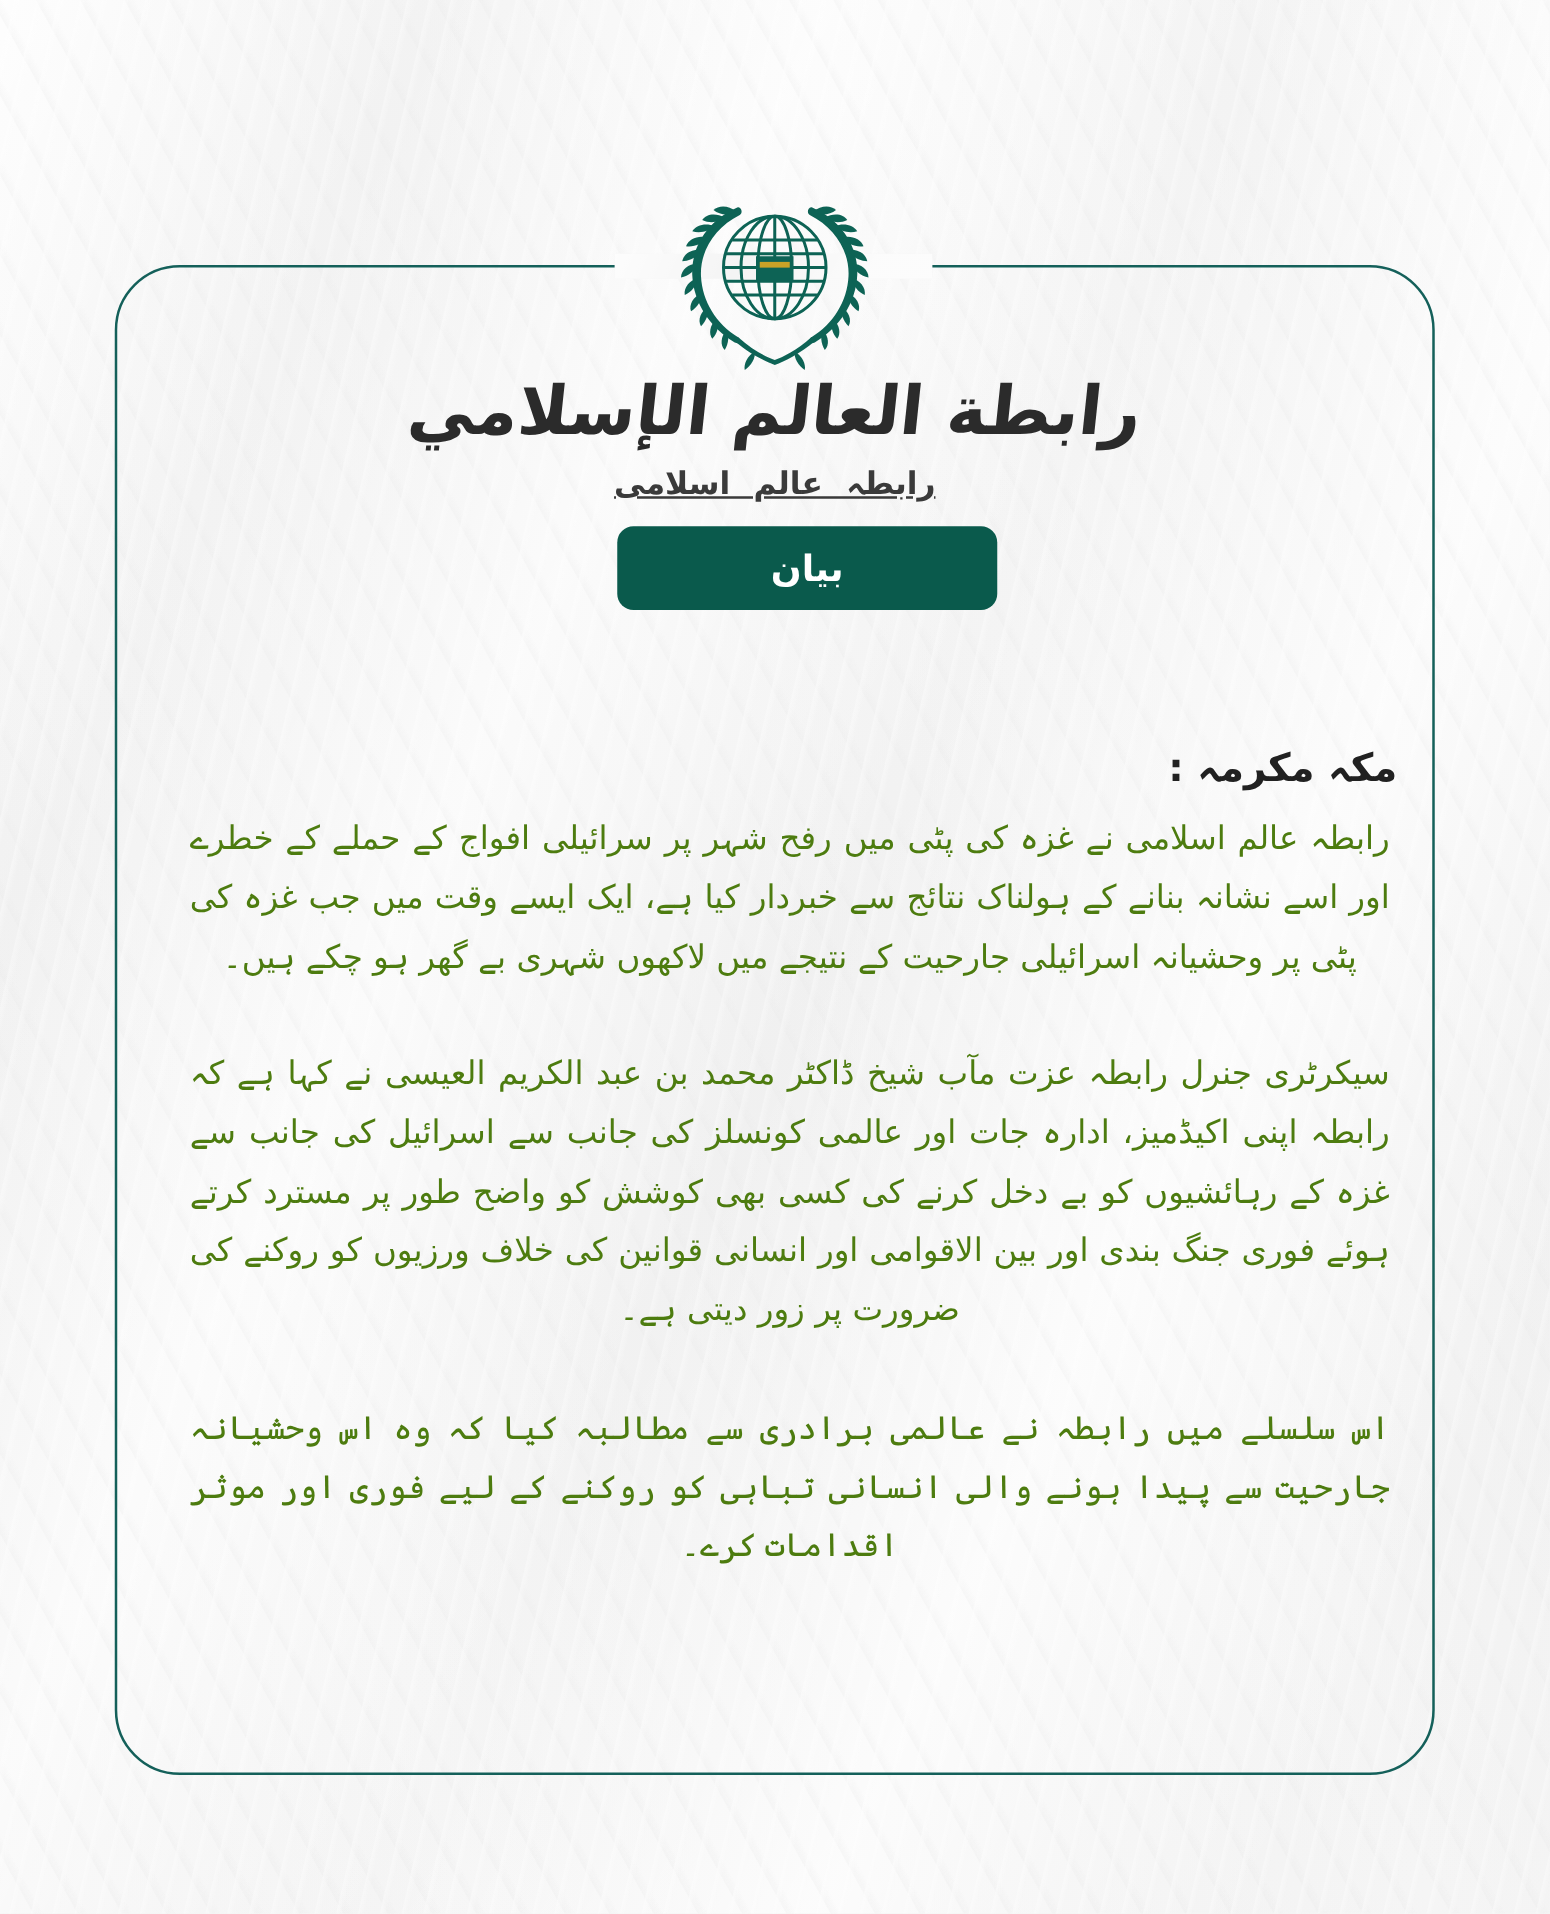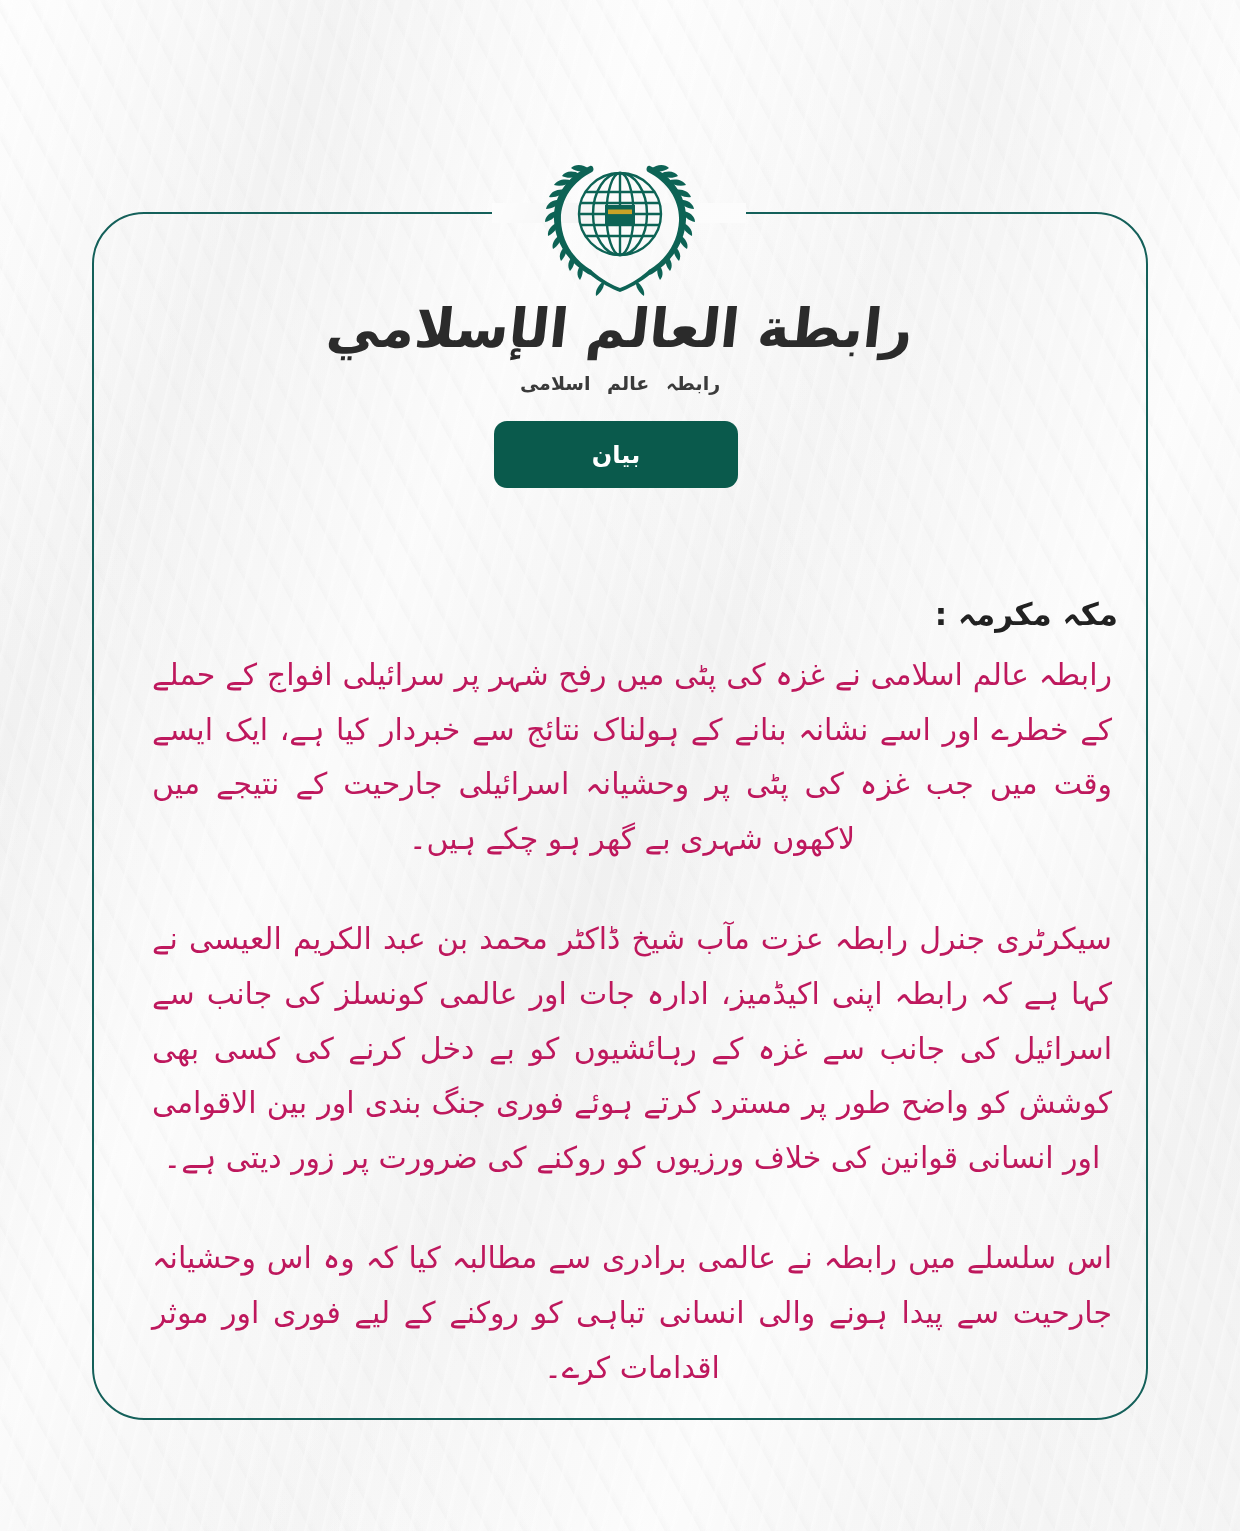--- a/index.html
+++ b/index.html
@@ -87,41 +87,42 @@
     font-family: "DejaVu Sans", "Liberation Sans", sans-serif;
     font-size: 54px;
     font-weight: 700;
     color: #2b2b2b;
     letter-spacing: -1px;
     line-height: 1.15;
     transform: skewX(-6deg);
   }
   #wordmark-ur {
     top: 372px;
-    font-size: 19px;
+    font-size: 25px;
     font-weight: 600;
     color: #3a3a3a;
     letter-spacing: 4px;
     word-spacing: 10px;
+    text-decoration: underline;
   }
 
   
   #badge {
     position: absolute;
     left: 494px;
     top: 421px;
-    width: 244px;
+    width: 304px;
     height: 67px;
     background: #0a5a4c;
     border-radius: 13px;
     display: flex;
     align-items: center;
     justify-content: center;
     color: #ffffff;
-    font-size: 24px;
+    font-size: 29px;
     font-weight: 600;
     letter-spacing: 1px;
   }
 
   
   #dateline {
     position: absolute;
     right: 122px;
     top: 548px;
     font-size: 31px;
@@ -135,29 +136,29 @@
   #body-text {
     position: absolute;
     left: 152px;
     top: 648px;
     width: 960px;
     direction: rtl;
     text-align: justify;
     text-align-last: center;
   }
   .para {
-    color: #be185d;
-    font-size: 30px;
+    color: #4d7c0f;
+    font-size: 26px;
     line-height: 1.82;
     margin: 0 0 46px 0;
     font-weight: 500;
     text-align: justify;
     text-justify: inter-word;
   }
-  .para:last-child { margin-bottom: 0; }
+  .para:last-child { margin-bottom: 0; font-family: Liberation Serif, serif; }
 </style>
 </head>
 <body>
 
 <div id="paper-bg"></div>
 
 <div id="frame"></div>
 <div id="frame-gap"></div>
 
 <div id="emblem">

